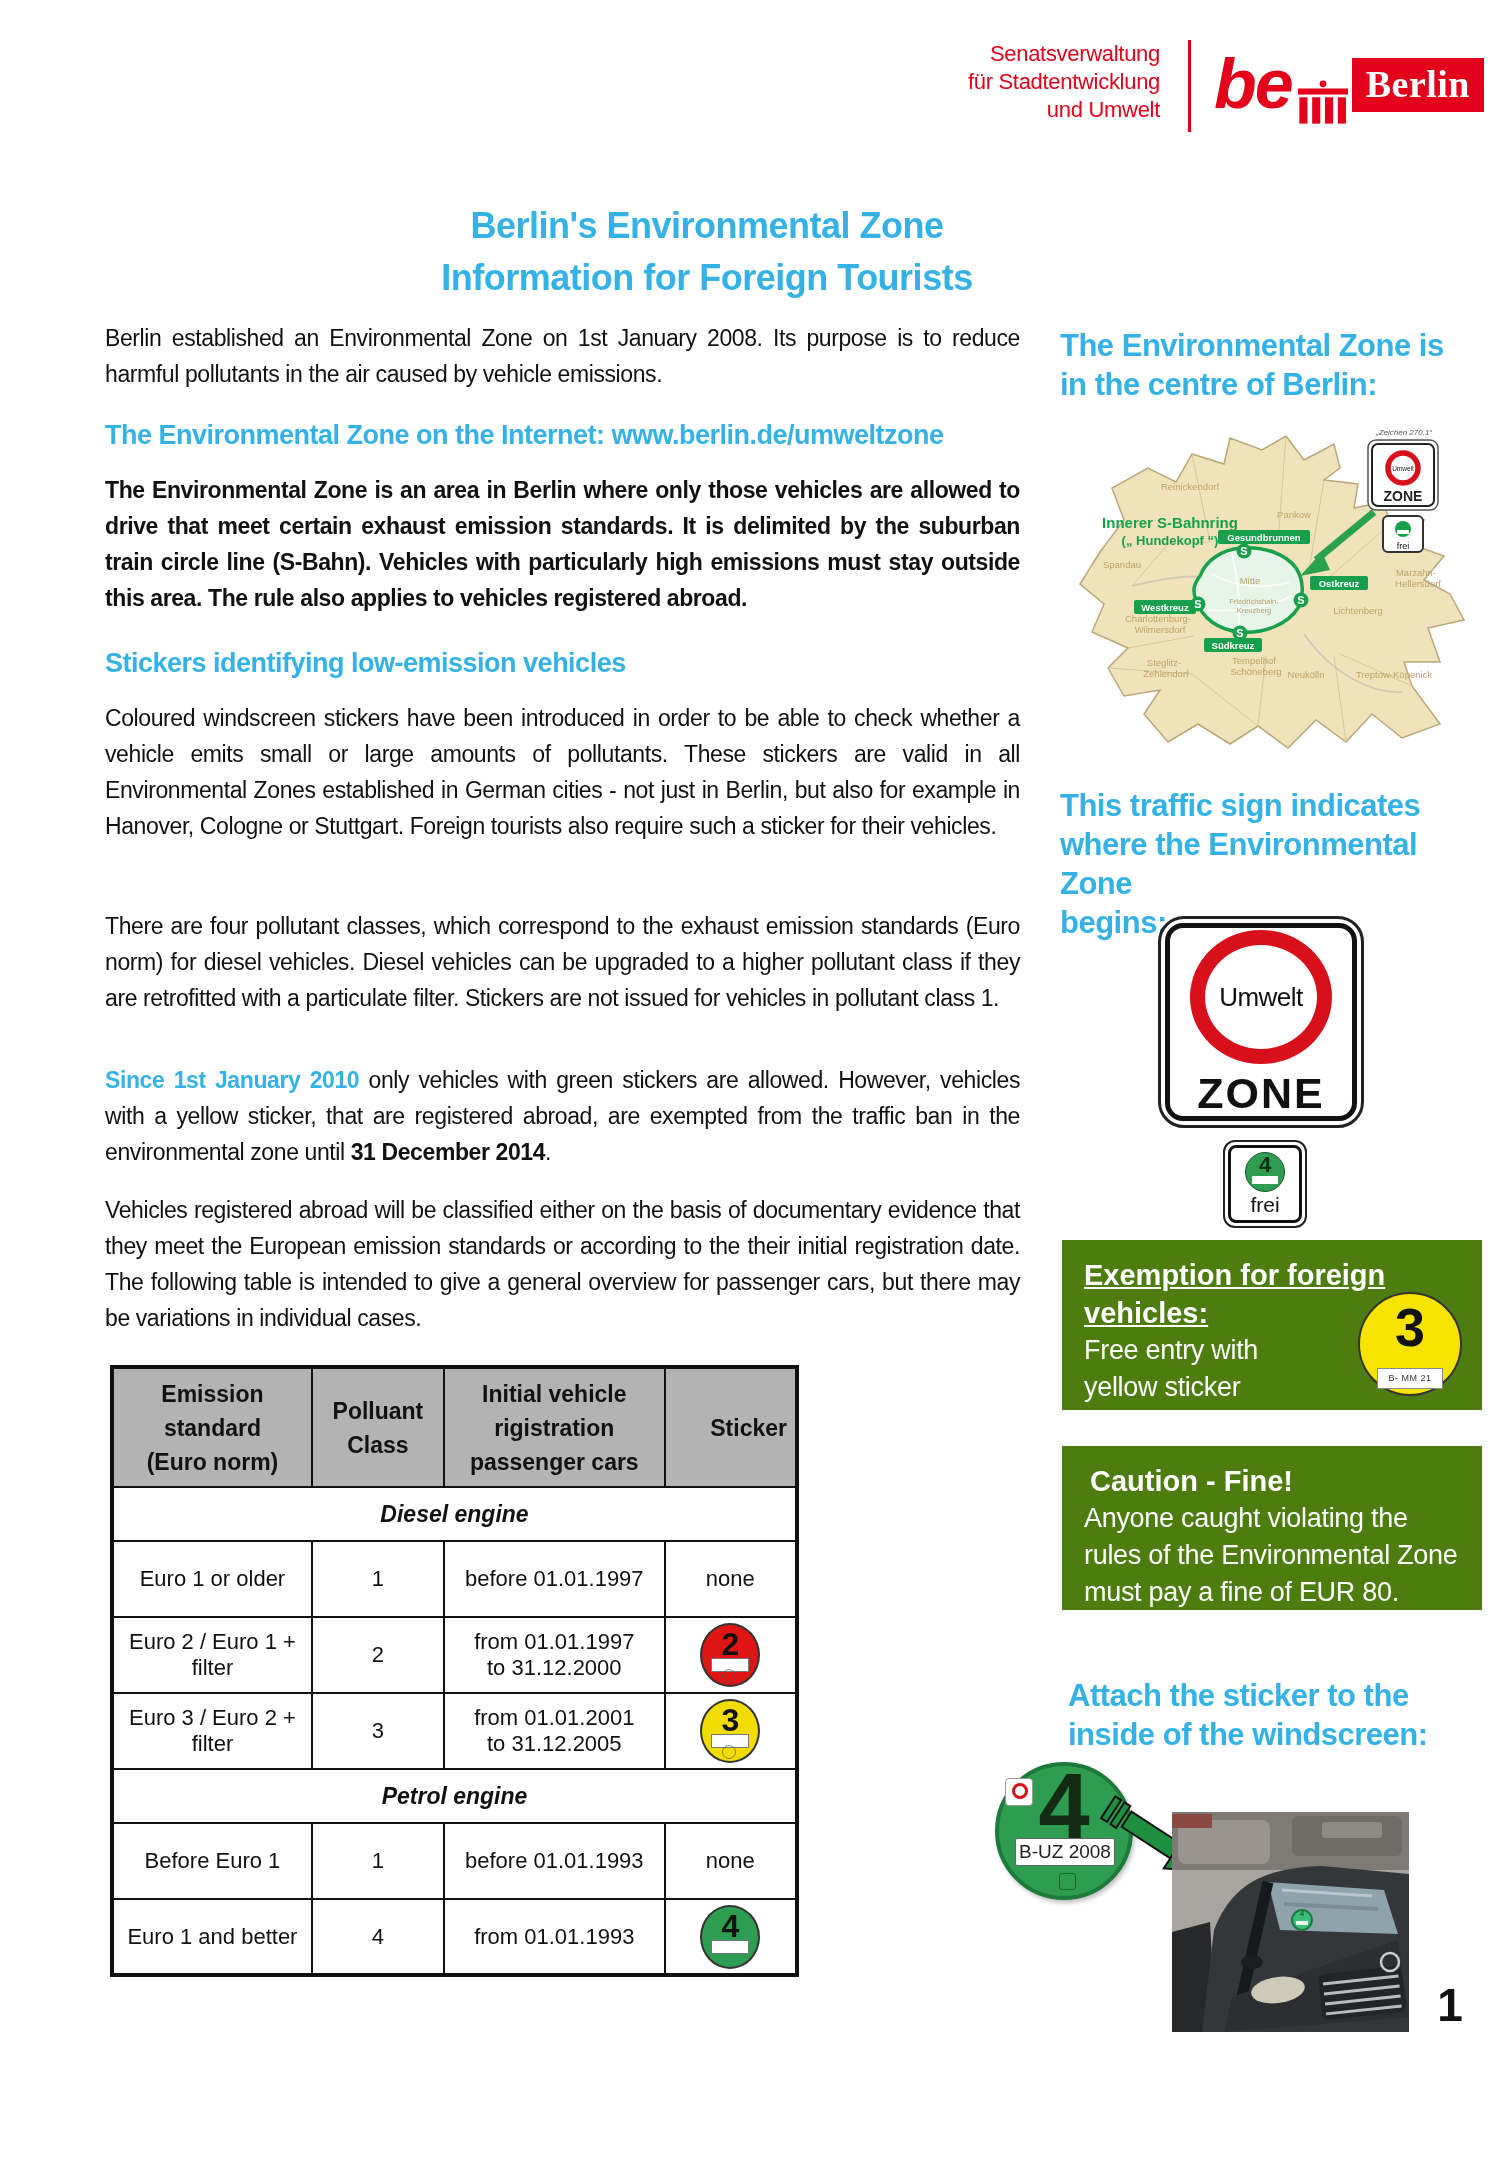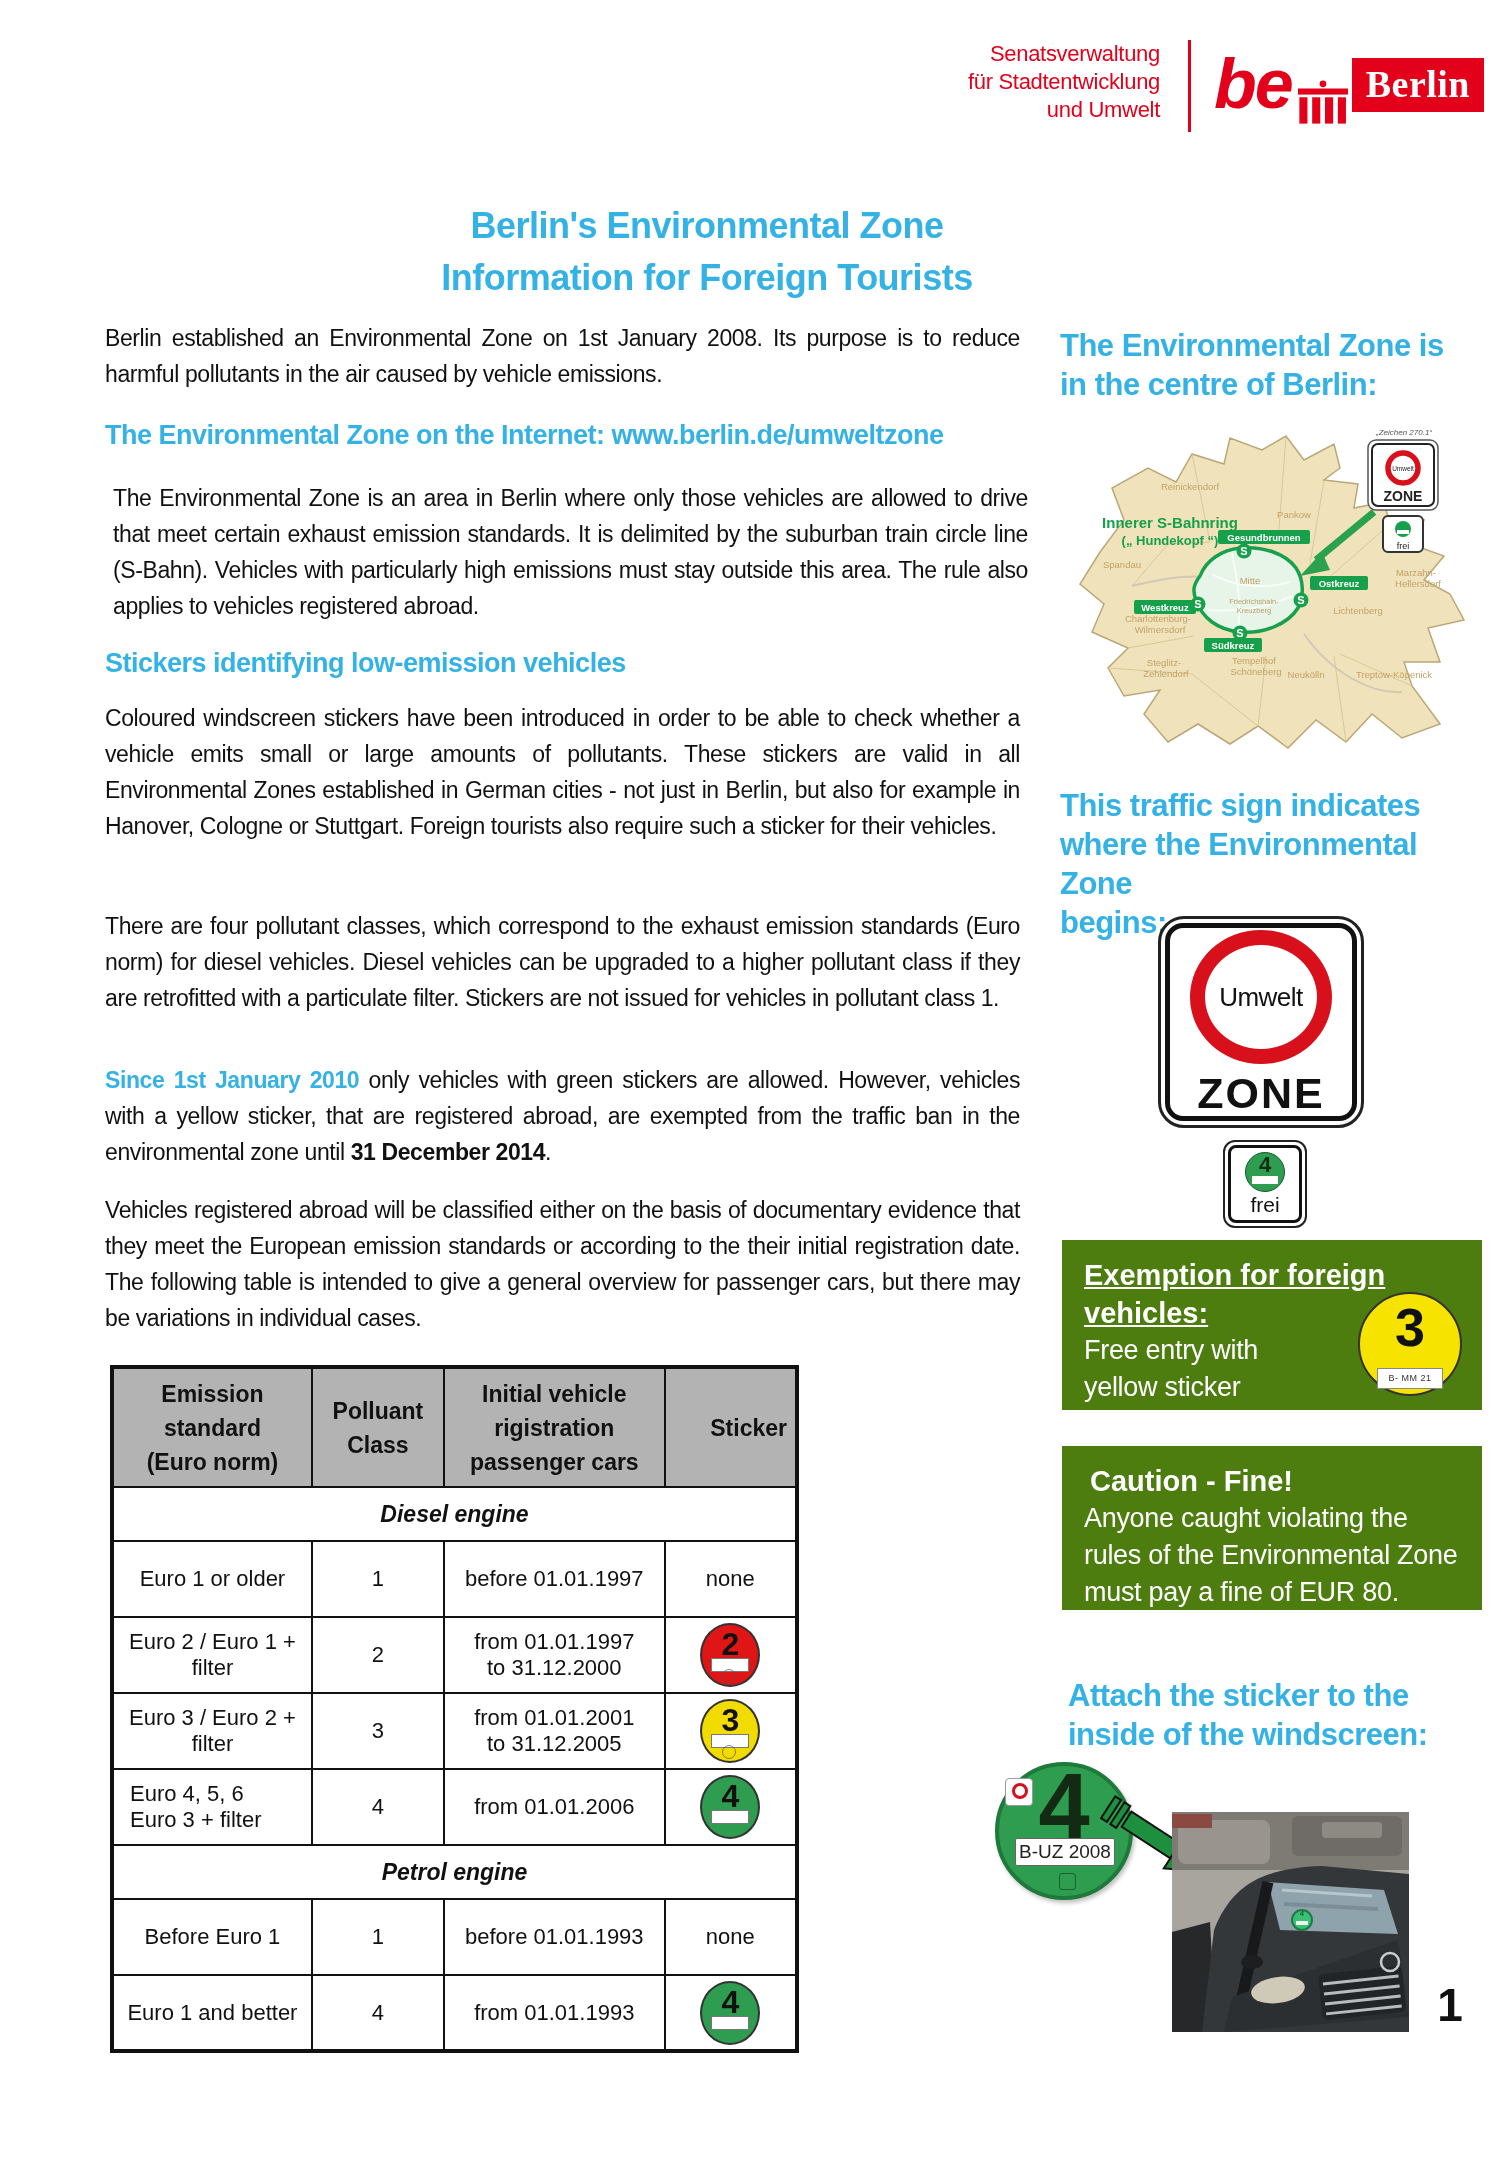--- a/index.html
+++ b/index.html
@@ -150,21 +150,21 @@
 
 <h1 class="abs title" style="margin:12px;">
   <span>Berlin's Environmental Zone</span><br>
   <span>Information for Foreign Tourists</span>
 </h1>
 
 <p class="abs body-par" style="top:320px;margin:0;">Berlin established an Environmental Zone on 1st January 2008. Its purpose is to reduce harmful pollutants in the air caused by vehicle emissions.</p>
 
 <div class="abs cyan-h lh-left" style="top:420px;">The Environmental Zone on the Internet: www.berlin.de/umweltzone</div>
 
-<p class="abs body-par" style="top:472px;margin:8px;">The Environmental Zone is an area in Berlin where only those vehicles are allowed to drive that meet certain exhaust emission standards. It is delimited by the suburban train circle line (S-Bahn). Vehicles with particularly high emissions must stay outside this area. The rule also applies to vehicles registered abroad.</p>
+<p class="abs body-par" style="top:472px;margin:0;font-weight:bold;">The Environmental Zone is an area in Berlin where only those vehicles are allowed to drive that meet certain exhaust emission standards. It is delimited by the suburban train circle line (S-Bahn). Vehicles with particularly high emissions must stay outside this area. The rule also applies to vehicles registered abroad.</p>
 
 <div class="abs cyan-h lh-left" style="top:648px;">Stickers identifying low-emission vehicles</div>
 
 <p class="abs body-par" style="top:700px;margin:0;">Coloured windscreen stickers have been introduced in order to be able to check whether a vehicle emits small or large amounts of pollutants. These stickers are valid in all Environmental Zones established in German cities - not just in Berlin, but also for example in Hanover, Cologne or Stuttgart. Foreign tourists also require such a sticker for their vehicles.</p>
 
 <p class="abs body-par" style="top:908px;margin:0;">There are four pollutant classes, which correspond to the exhaust emission standards (Euro norm) for diesel vehicles. Diesel vehicles can be upgraded to a higher pollutant class if they are retrofitted with a particulate filter. Stickers are not issued for vehicles in pollutant class 1.</p>
 
 <p class="abs body-par" style="top:1062px;margin:0;"><span class="cyan-inline">Since 1st January 2010</span><span> only vehicles with green stickers are allowed. However, vehicles with a yellow sticker, that are registered abroad, are exempted from the traffic ban in the environmental zone until </span><span class="bold">31 December 2014</span><span>.</span></p>
 
 <p class="abs body-par" style="top:1192px;margin:0;">Vehicles registered abroad will be classified either on the basis of documentary evidence that they meet the European emission standards or according to the their initial registration date. The following table is intended to give a general overview for passenger cars, but there may be variations in individual cases.</p>
@@ -196,27 +196,20 @@
     <td class="pre">from 01.01.1997
 to 31.12.2000</td>
     <td><span class="badge badge-red"><span class="num">2</span><span class="stripe"></span><span class="hole"></span></span></td>
   </tr>
   <tr class="datarow">
     <td>Euro 3 / Euro 2 + filter</td>
     <td>3</td>
     <td class="pre">from 01.01.2001
 to 31.12.2005</td>
     <td><span class="badge badge-yellow"><span class="num">3</span><span class="stripe"></span><span class="hole"></span></span></td>
-  </tr>
-  <tr class="datarow">
-    <td class="pre cell-left">Euro 4, 5, 6
-Euro 3 + filter</td>
-    <td>4</td>
-    <td>from 01.01.2006</td>
-    <td><span class="badge badge-green"><span class="num">4</span><span class="stripe"></span></span></td>
   </tr>
   <tr class="section">
     <td colspan="4">Petrol engine</td>
   </tr>
   <tr class="datarow">
     <td>Before Euro 1</td>
     <td>1</td>
     <td>before 01.01.1993</td>
     <td>none</td>
   </tr>

